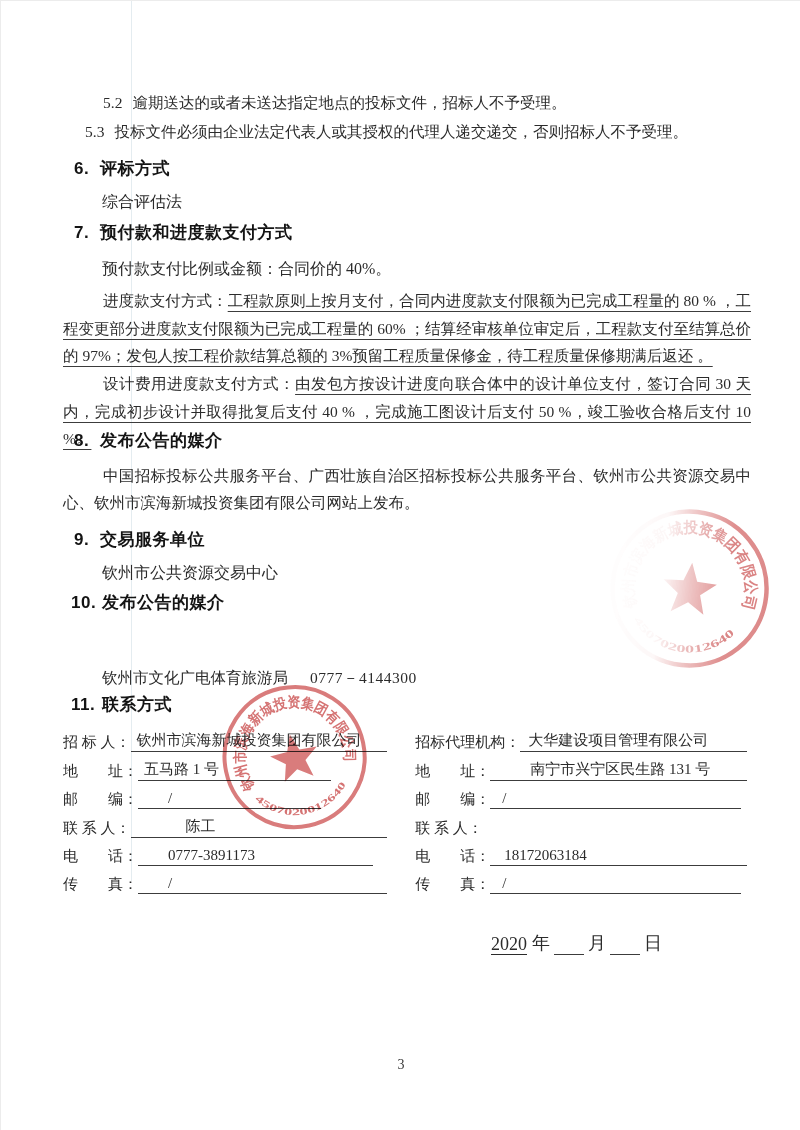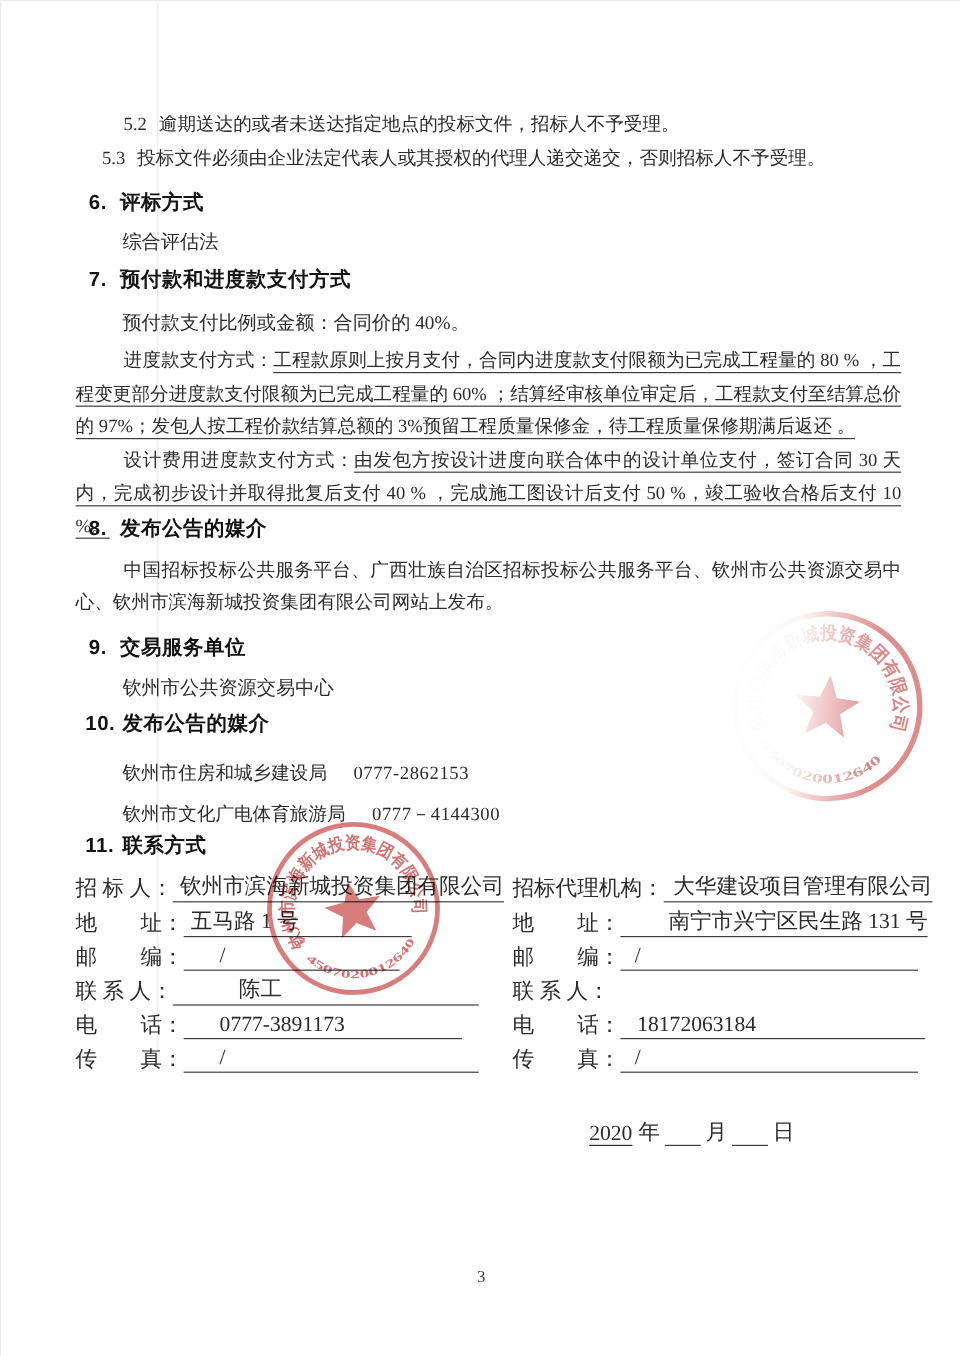--- a/index.html
+++ b/index.html
@@ -18,21 +18,21 @@
     font-weight:700; font-size:17px; color:#141414; letter-spacing:0.5px; }
   .heading .num { display:inline-block; min-width:26px; }
   .body-text { font-size:16px; }
   .para { font-size:15.5px; line-height:27.5px; text-align:justify; width:688px; text-indent:40px; }
   .para u, .inline-u {
     text-decoration:underline; text-underline-offset:4.5px;
     text-decoration-thickness:1px; text-decoration-color:#3c3c3c;
   }
   .dept { font-size:15.5px; }
   .dept .phone { margin-left:22px; letter-spacing:0.5px; }
-  .contacts { display:flex; width:688px; font-size:18px;gap:24px; }
+  .contacts { display:flex; width:688px; font-size:15px;gap:24px; }
   .ccol { display:flex; flex-direction:column; }
   .ccol.left { width:336px; }
   .ccol.right { width:348px; margin-left:4px; }
   .crow { display:flex; align-items:flex-end; height:28.4px; }
   .crow .lbl { flex:0 0 auto; white-space:pre; }
   .crow .val { flex:1 1 auto; border-bottom:1px solid #3c3c3c; white-space:nowrap;
     padding-bottom:1px; }
   .mr56 { margin-right:56px; } .mr66 { margin-right:66px; } .mr14 { margin-right:14px; }
   .mr10 { margin-right:10px; } .mr4 { margin-right:4px; }
   .pl6{padding-left:6px;} .pl12{padding-left:12px;} .pl30{padding-left:30px;}
@@ -83,23 +83,20 @@
   <div class="abs para" style="left:62px; top:462px; line-height:26.5px;">中国招标投标公共服务平台、广西壮族自治区招标投标公共服务平台、钦州市公共资源交易中心、钦州市滨海新城投资集团有限公司网站上发布。</div>
 
   <div class="abs heading" style="left:73px; top:527px;">
     <span class="num">9.</span><span>交易服务单位</span>
   </div>
   <div class="abs body-text" style="left:101px; top:562px;text-align:center;">钦州市公共资源交易中心</div>
 
   <div class="abs heading" style="left:70px; top:590px;">
     <span class="num" style="min-width:31px;">10.</span><span>发布公告的媒介</span>
   </div>
-  <div class="abs dept" style="left:101px; top:633px;">
-    <span>钦州市住房和城乡建设局</span><span class="phone">0777-2862153</span>
-  </div>
   <div class="abs dept" style="left:101px; top:667px;">
     <span>钦州市文化广电体育旅游局</span><span class="phone">0777－4144300</span>
   </div>
 
   <div class="abs heading" style="left:70px; top:692px;">
     <span class="num" style="min-width:31px;">11.</span><span>联系方式</span>
   </div>
 
   <div class="abs contacts" style="left:62px; top:723px;">
     <div class="ccol left">

